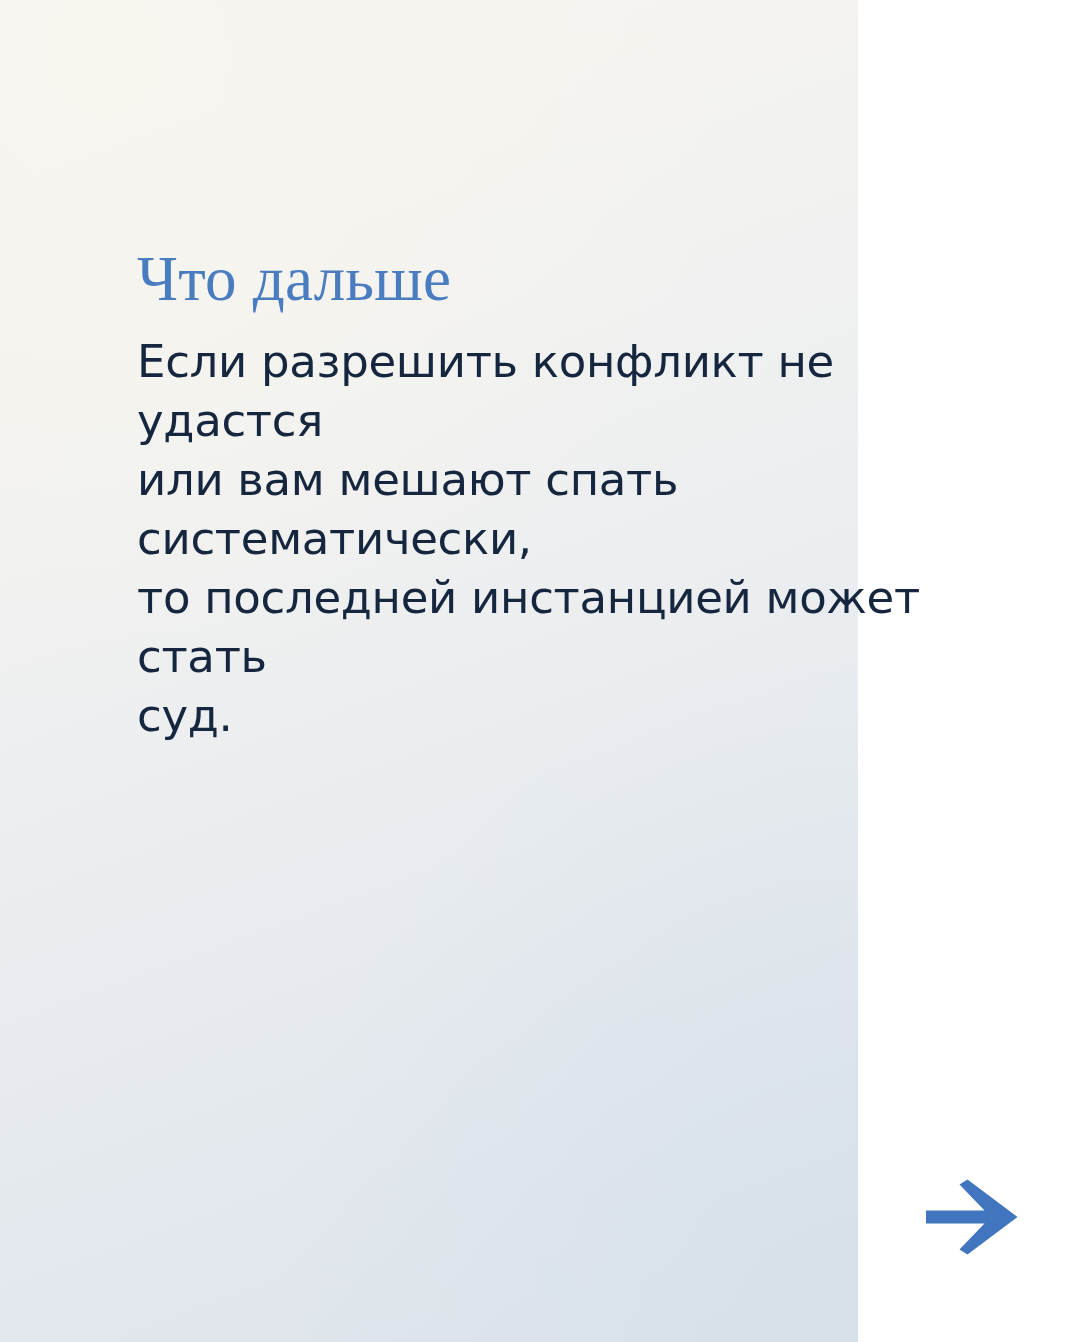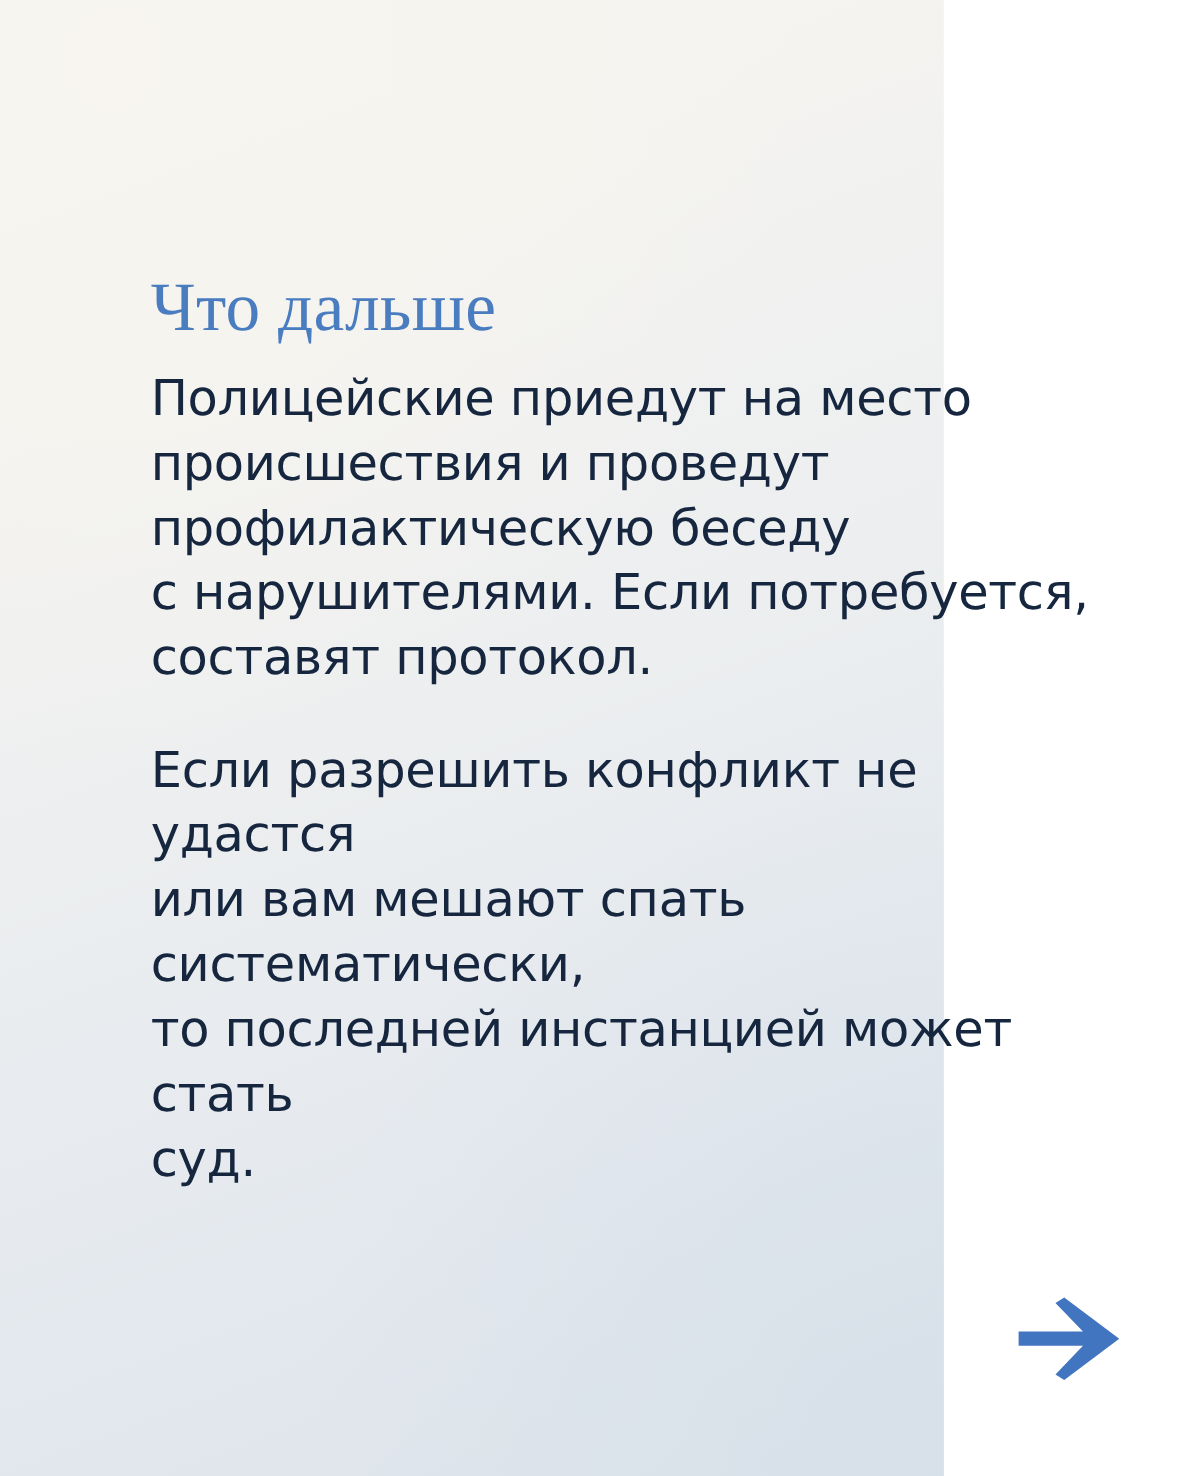--- a/index.html
+++ b/index.html
@@ -101,25 +101,20 @@
 </head>
 <body>
 
 <div class="slide">
 
   <div class="content">
 
     <h1 class="page-title">Что дальше</h1>
 
     <div class="body-copy">
-      <p class="paragraph">Полицейские приедут на место
-происшествия и проведут
-профилактическую беседу
-с нарушителями. Если потребуется,
-составят протокол.</p>
       <p class="paragraph">Если разрешить конфликт не удастся
 или вам мешают спать систематически,
 то последней инстанцией может стать
 суд.</p>
     </div>
 
   </div>
 
   <button class="next-arrow">
     <span>

